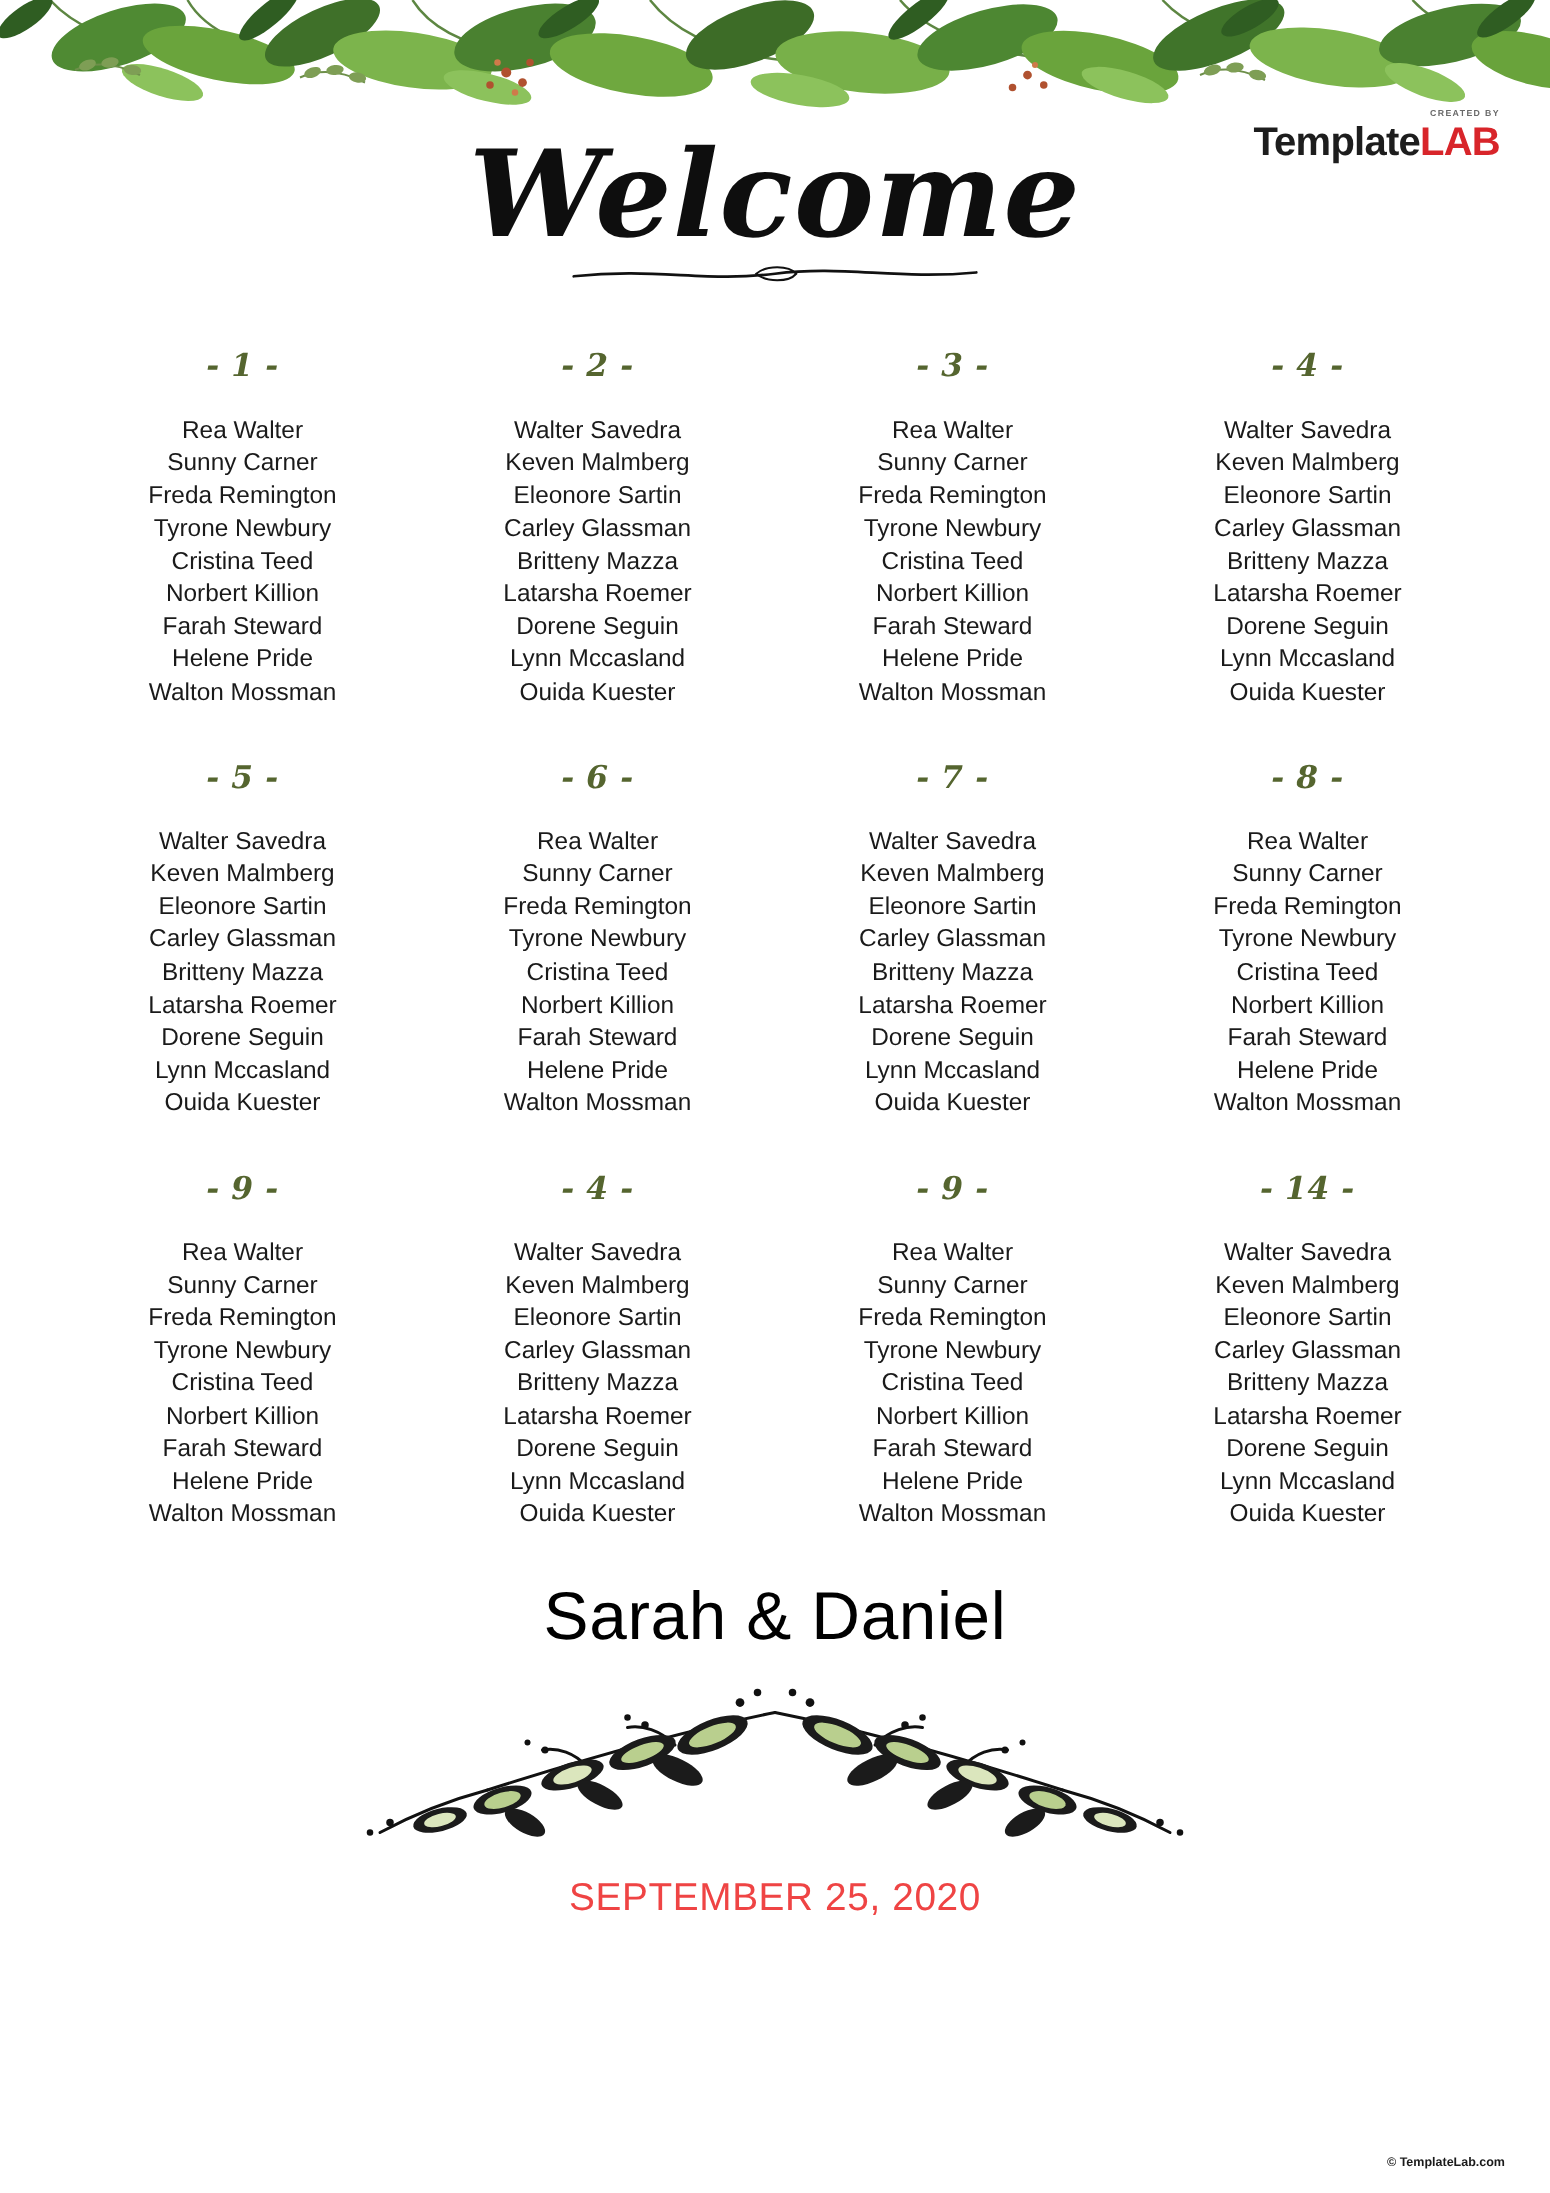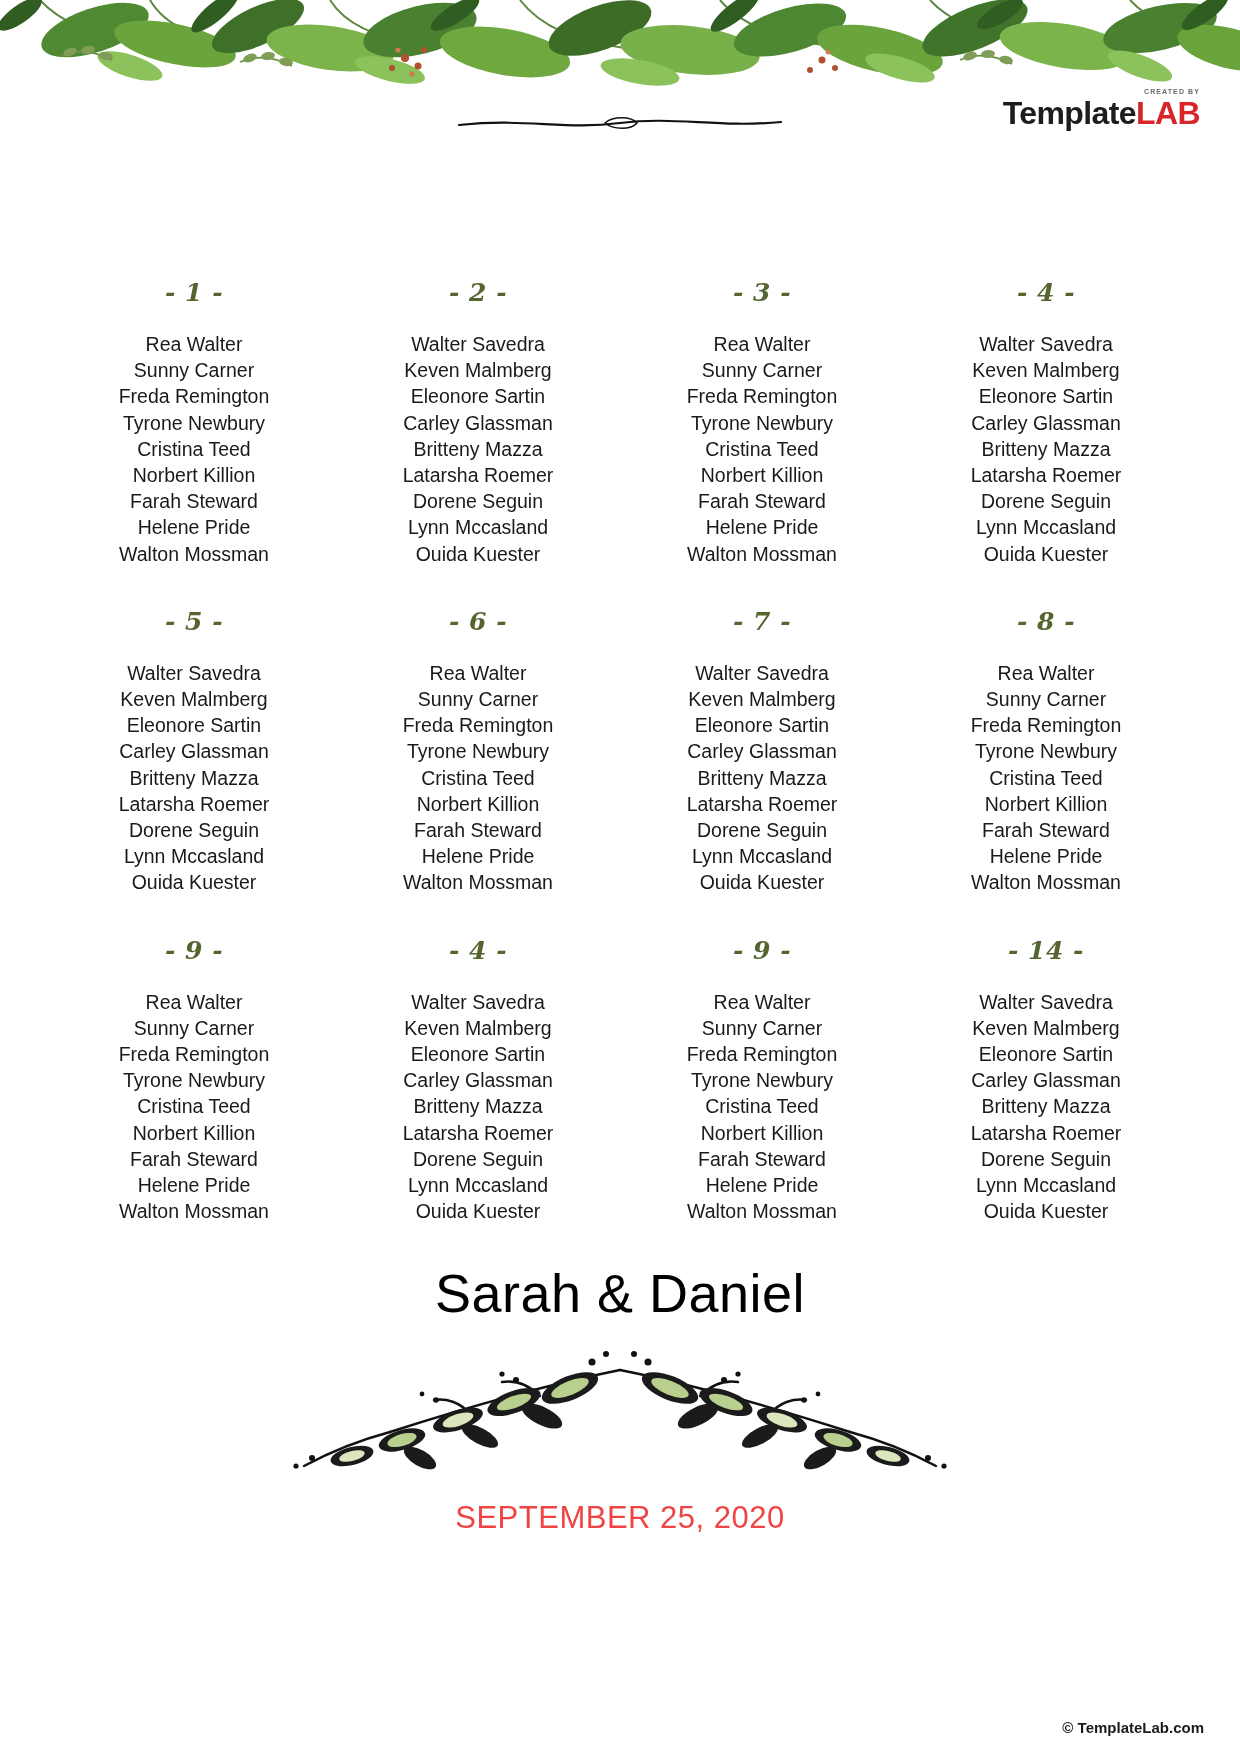--- a/index.html
+++ b/index.html
@@ -136,21 +136,21 @@
     font-size: 31px;
     color: #ef4444;
     letter-spacing: 0.5px;
   }
 
   
   .footer-credit {
     position: absolute;
     bottom: 18px;
     right: 36px;
-    font-size: 15px;
+    font-size: 10px;
     font-weight: bold;
     color: #1a1a1a;
   }
 </style>
 </head>
 <body>
 
 <div class="foliage-band">
   <svg width="1240" height="96" viewBox="0 0 1240 96" xmlns="http://www.w3.org/2000/svg" aria-hidden="true">
     <g>
@@ -239,20 +239,21 @@
 </div>
 
 <div class="logo">
   <div class="logo-created">CREATED BY</div>
   <div class="logo-word">
     <span class="dark">Template</span><span class="red">LAB</span>
   </div>
 </div>
 
 <div class="welcome-wrap">
+  <div class="welcome-title">Welcome</div>
   <svg class="welcome-flourish" viewBox="0 0 330 18" xmlns="http://www.w3.org/2000/svg" aria-hidden="true">
     <path d="M4 11 C 70 4, 110 16, 165 9 C 220 2, 262 14, 326 8" stroke="#111111" stroke-width="2.2" fill="none" stroke-linecap="round"></path>
     <path d="M150 9 C 158 2, 176 2, 182 9 C 176 16, 158 16, 150 9 Z" stroke="#111111" stroke-width="1.6" fill="none"></path>
   </svg>
 </div>
 
 <div class="tables-grid">
 
   <div class="table-block">
     <div class="table-number">- 1 -</div>

